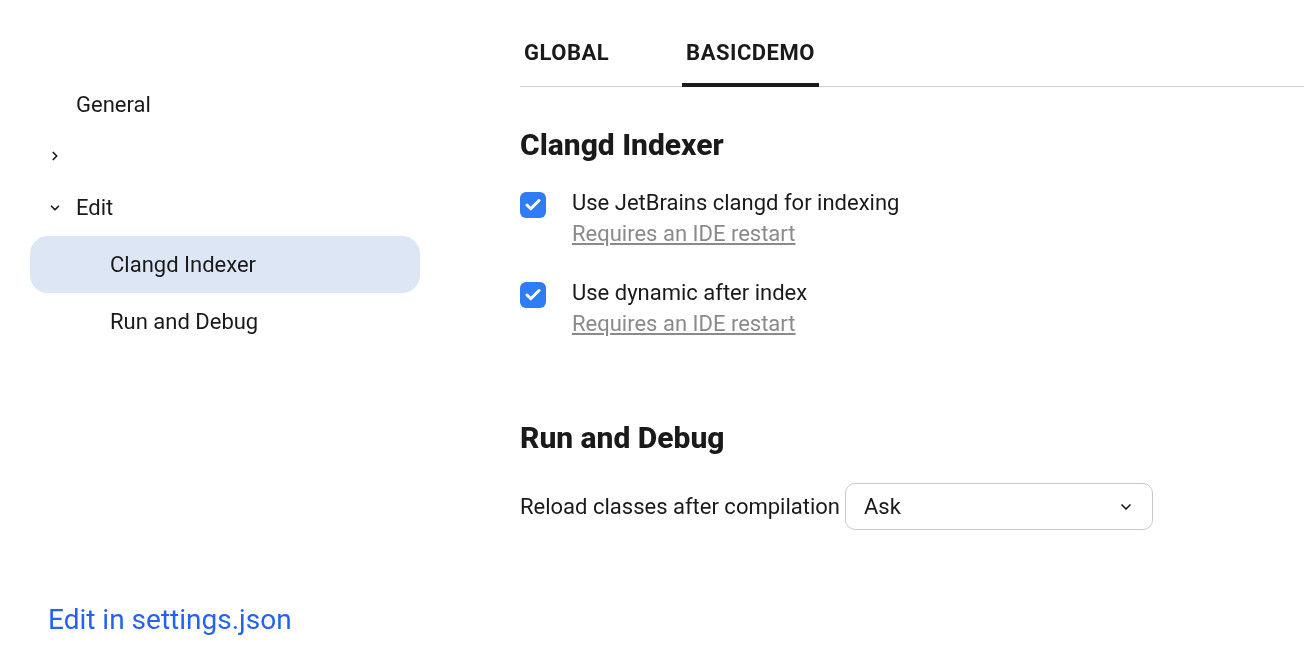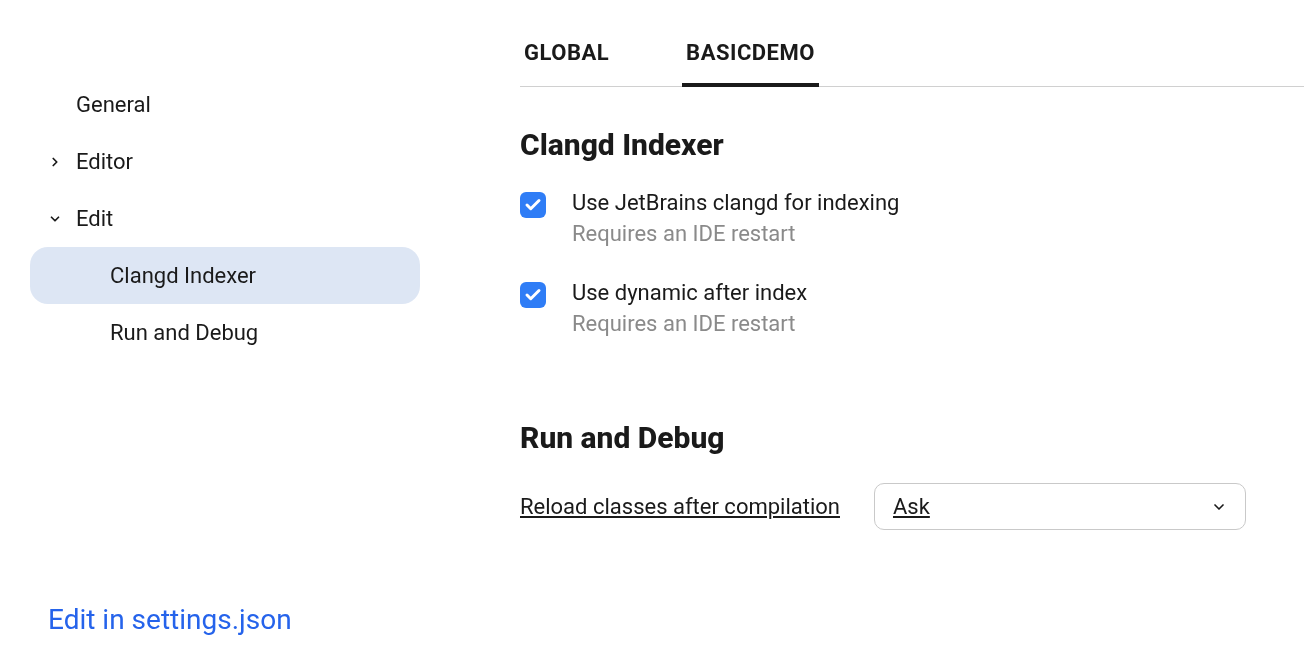--- a/index.html
+++ b/index.html
@@ -127,43 +127,43 @@
       flex-direction: column;
       gap: 6px;
     }
     .checkbox-label {
       font-size: 22px;
       color: #1a1a1a;
     }
     .checkbox-sublabel {
       font-size: 22px;
       color: #8a8a8a;
+      text-decoration: underline;
     }
     .section-gap {
       height: 50px;
     }
     .field-row {
       display: flex;
       align-items: center;
-      gap: 34px;
-      text-decoration: underline;
+      gap: 5px;
     }
     .field-label {
       font-size: 22px;
       color: #1a1a1a;
     }
     .select {
       display: flex;
       align-items: center;
       justify-content: space-between;
       border: 1px solid #c9c9c9;
       border-radius: 10px;
       padding: 10px 18px;
       font-size: 22px;
-      width: 372px;
+      width: 308px;
       cursor: pointer;
       background: #fff;
     }
     .select .chevron-down {
       display: flex;
       align-items: center;
     }
   </style>
 </head>
 <body>
@@ -175,21 +175,20 @@
       <span class="label">General</span>
     </div>
 
 
     <div class="sidebar-item indent-0-parent">
       <span class="chevron">
         <svg width="14" height="14" viewBox="0 0 24 24" fill="none" stroke="#1a1a1a" stroke-width="3" stroke-linecap="round" stroke-linejoin="round">
             <polyline points="9 18 15 12 9 6"></polyline>
           </svg>
       </span>
-      <span class="label">Editor</span>
     </div>
 
     <div class="sidebar-item indent-0-parent">
       <span class="chevron">
         <svg width="14" height="14" viewBox="0 0 24 24" fill="none" stroke="#1a1a1a" stroke-width="3" stroke-linecap="round" stroke-linejoin="round">
             <polyline points="6 9 12 15 18 9"></polyline>
           </svg>
       </span>
       <span class="label">Edit</span>
     </div>

